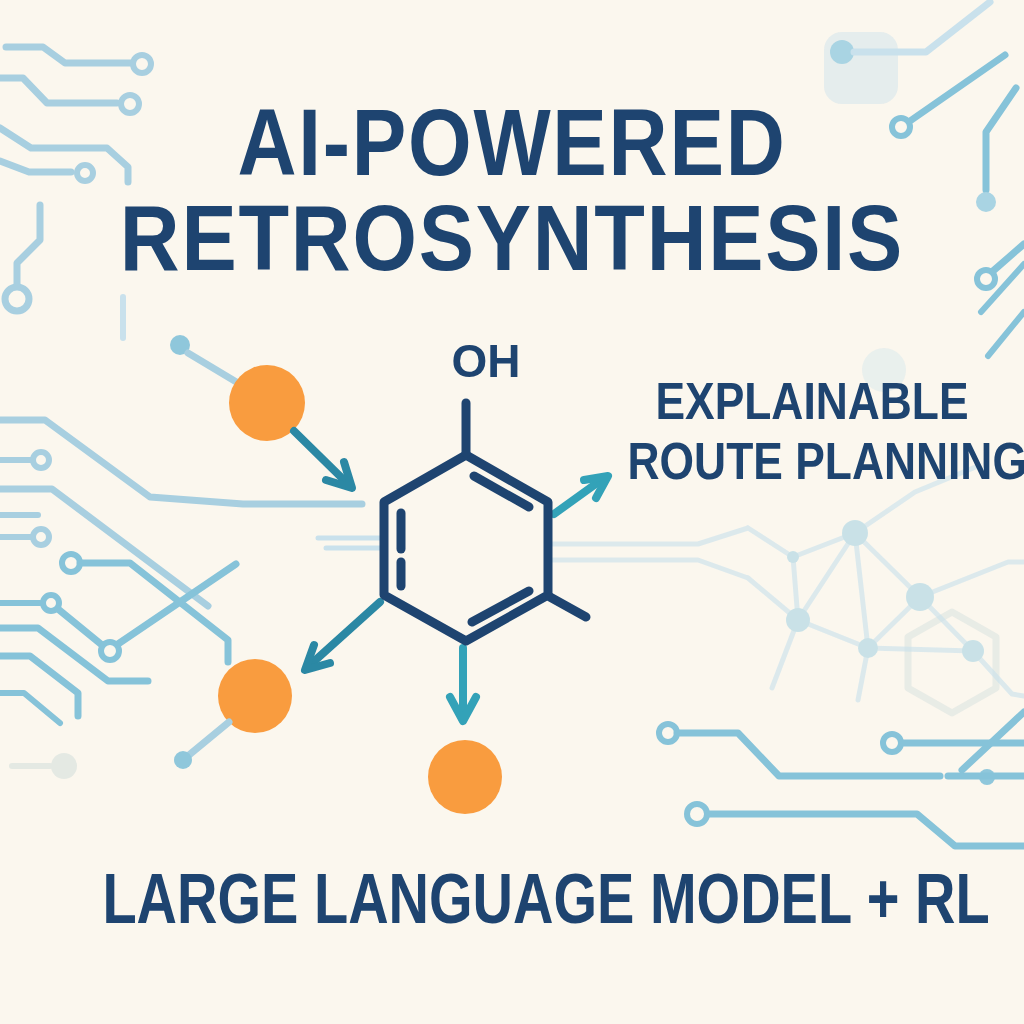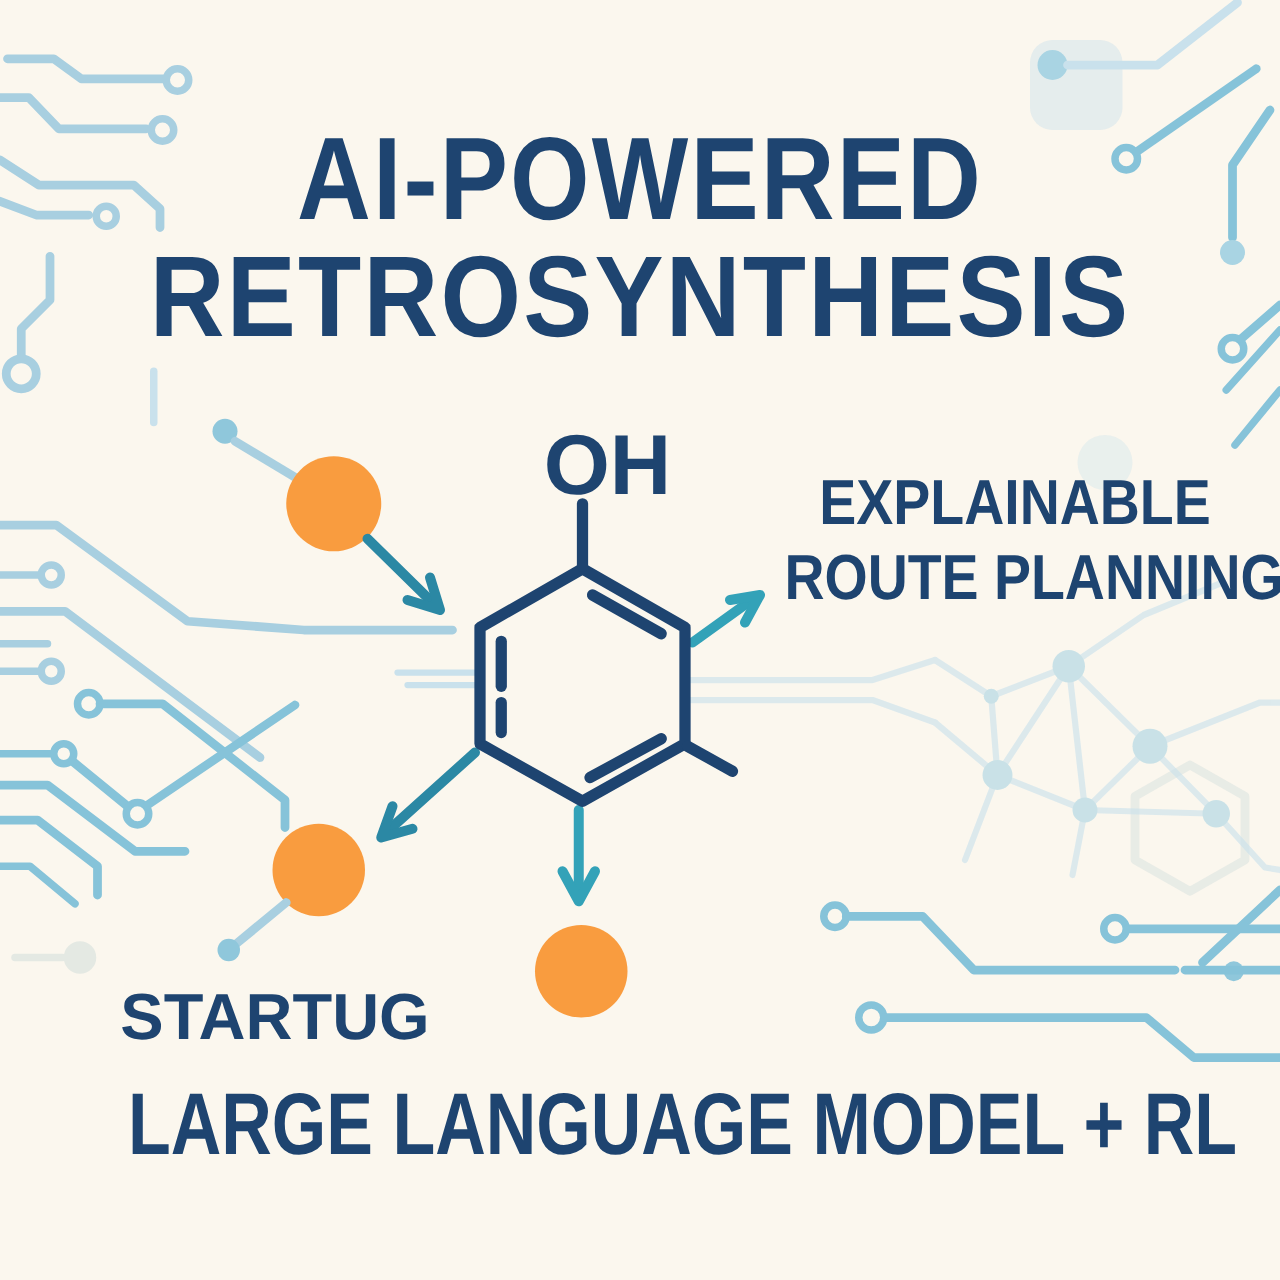--- a/index.html
+++ b/index.html
@@ -20,21 +20,21 @@
   .f-dot{fill:var(--dot-blue);}
   .f-node{fill:var(--node-blue);}
   .f-bg{fill:var(--background);}
   .f-faint{fill:var(--faint-gray);}
   .txt{position:absolute;color:var(--navy);font-weight:700;line-height:1;white-space:nowrap;}
   .center{text-align:center;}
   .title1{left:0;width:1024px;top:96px;font-size:94px;letter-spacing:2px;
           transform:scaleX(.87);transform-origin:center;}
   .title2{left:0;width:1024px;top:192px;font-size:92px;letter-spacing:2px;
           transform:scaleX(.90);transform-origin:center;}
-  .oh{left:406px;width:160px;top:338px;font-size:68px;}
+  .oh{left:406px;width:160px;top:338px;font-size:46px;}
   .expl1{left:600px;width:424px;top:376px;font-size:51px;transform:scaleX(.87);transform-origin:center;}
   .expl2{left:600px;width:424px;top:436px;font-size:51px;transform:scaleX(.87);transform-origin:center;}
   .ch3{left:586px;top:602px;font-size:64px;}
   .ch3 .sub{font-size:44px;position:relative;top:12px;left:2px;}
   .startup{left:60px;width:320px;top:788px;font-size:52px;}
   .bottom{left:0;width:1024px;top:864px;font-size:70px;transform:scaleX(.80);transform-origin:center;}
   .blob{position:absolute;border-radius:18px;background:var(--pale-blue);opacity:.45;}
   .blob-circle{position:absolute;border-radius:50%;background:var(--pale-blue);opacity:.35;}
 </style>
 </head>
@@ -165,16 +165,15 @@
 
   <div class="txt title1 center">AI-POWERED</div>
   <div class="txt title2 center">RETROSYNTHESIS</div>
 
   <div class="txt oh center">OH</div>
 
 
   <div class="txt expl1 center">EXPLAINABLE</div>
   <div class="txt expl2 center">ROUTE PLANNING</div>
 
-  <div class="txt startup center">STARTUG</div>
 
   <div class="txt bottom center">LARGE LANGUAGE MODEL + RL</div>
 </div>
 
 </body></html>

